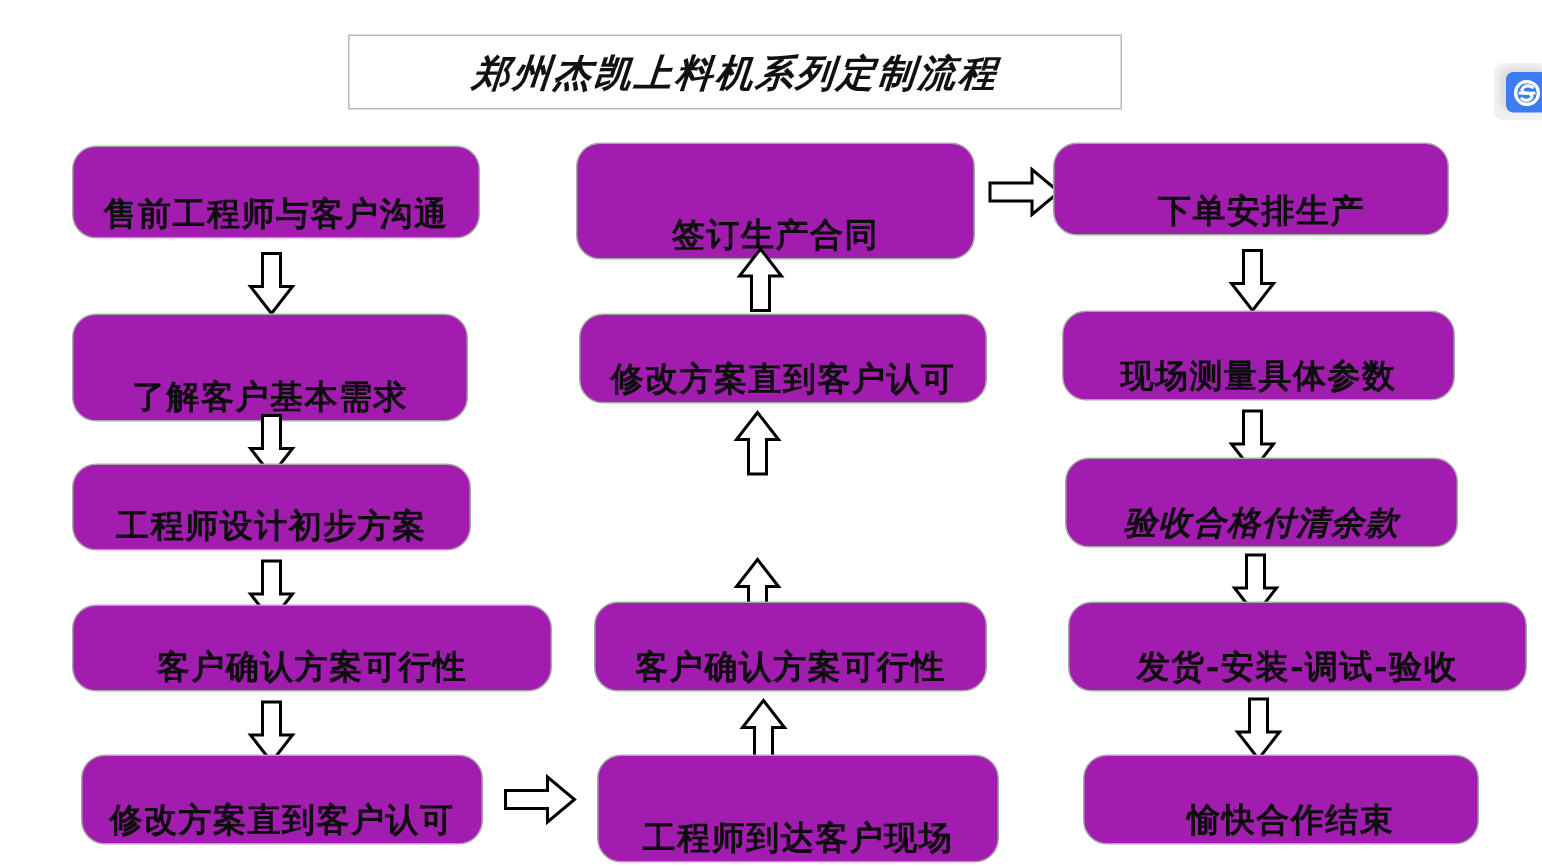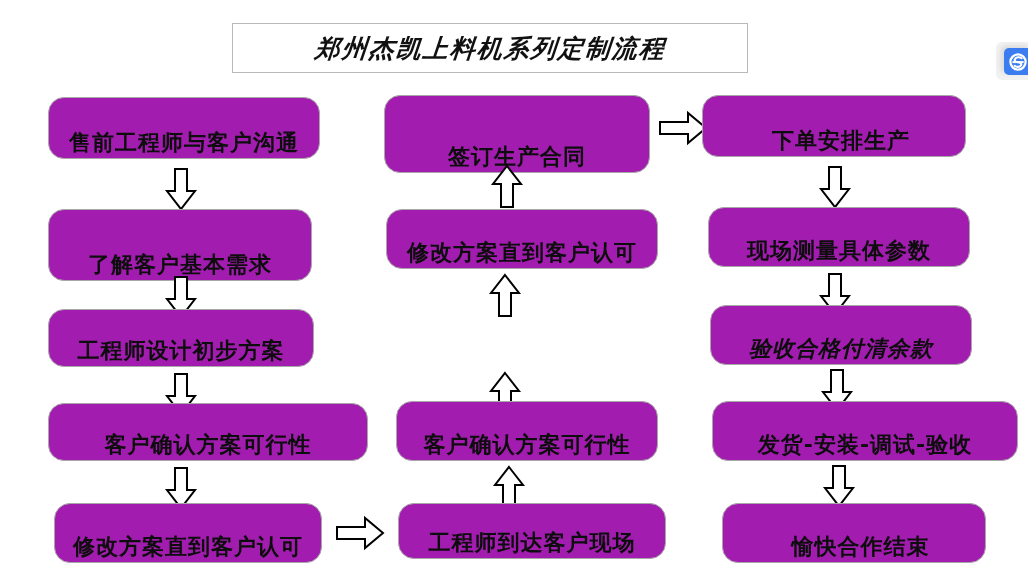--- a/index.html
+++ b/index.html
@@ -198,21 +198,21 @@
   <div class="node" style="left:396px; top:401px; width:262px; height:60px;">
     <span class="node-label">客户确认方案可行性</span>
   </div>
 
   <div class="arrow" style="left:492px; top:464px;">
     <svg width="34" height="46" viewBox="0 0 34 46">
         <path d="M17 3 L31 21 L23 21 L23 44 L11 44 L11 21 L3 21 Z"></path>
       </svg>
   </div>
 
-  <div class="node" style="left:398px; top:503px; width:268px; height:56px;">
+  <div class="node" style="left:398px; top:503px; width:268px; height:72px;">
     <span class="node-label">工程师到达客户现场</span>
   </div>
 
   <div class="node" style="left:702px; top:95px; width:264px; height:62px;padding-left:14px;">
     <span class="node-label">下单安排生产</span>
   </div>
 
   <div class="arrow" style="left:818px; top:165px;">
     <svg width="34" height="44" viewBox="0 0 34 44">
         <path d="M11 2 L23 2 L23 24 L31 24 L17 42 L3 24 L11 24 Z"></path>

